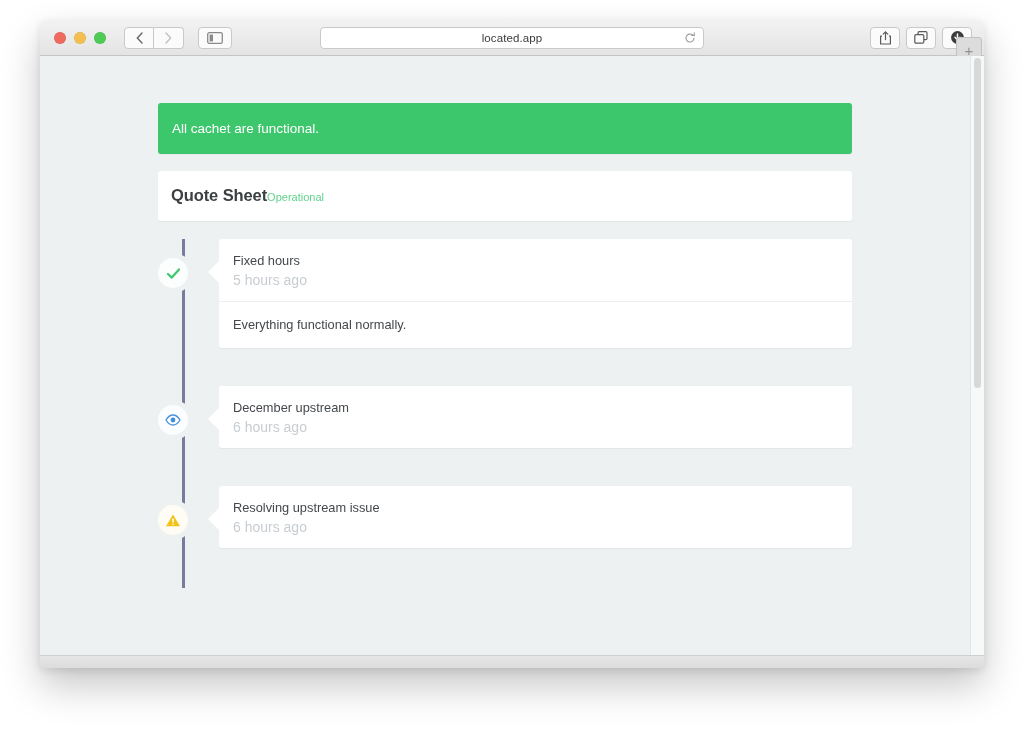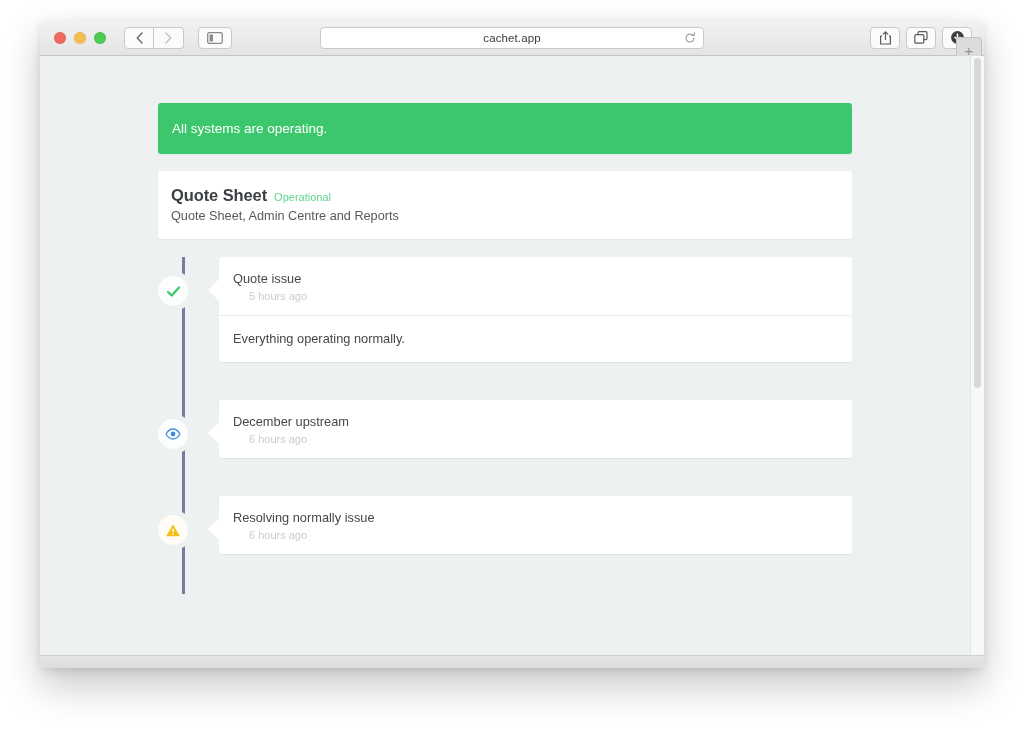--- a/index.html
+++ b/index.html
@@ -162,21 +162,21 @@
   }
 
   
   .component-card {
     margin-top: 17px;
     background: #ffffff;
     border-radius: 3px;
     padding: 15px 13px 16px 13px;
     box-shadow: 0 1px 1px rgba(0,0,0,0.05);
   }
-  .component-title-row { display: flex; align-items: baseline; gap: 7px; }
+  .component-title-row { display: flex; align-items: baseline; }
   .component-name {
     font-size: 16.5px;
     font-weight: bold;
     color: #3c4043;
     letter-spacing: -0.1px;
   }
   .component-status {
     font-size: 11px;
     color: #5fd38d;
   }
@@ -242,21 +242,21 @@
     left: -11px;
     top: 22px;
     width: 0; height: 0;
     border-top: 11px solid transparent;
     border-bottom: 11px solid transparent;
     border-right: 11px solid #ffffff;
   }
 
   .tl-head { padding: 14px 14px 13px 14px; }
   .tl-title { font-size: 12.8px; color: #44484c; }
-  .tl-time  { font-size: 11px; color: #c8cdd1; margin-top: 4px; margin-left: 16px; }
+  .tl-time  { font-size: 14px; color: #c8cdd1; margin-top: 4px; }
 
   .tl-body {
     border-top: 1px solid #eceff0;
     padding: 15px 14px 16px 14px;
     font-size: 12.8px;
     color: #44484c;
   }
 
   
   .window-footer {
@@ -293,21 +293,21 @@
     </div>
 
     <div class="tb-btn sidebar-btn">
       <svg width="16" height="12" viewBox="0 0 16 12">
         <rect x="0.7" y="0.7" width="14.6" height="10.6" rx="1.6" fill="none" stroke="currentColor" stroke-width="1.3"></rect>
         <rect x="2.6" y="2.6" width="3.4" height="6.8" rx="0.6" fill="currentColor"></rect>
       </svg>
     </div>
 
     <div class="urlbar">
-      <span class="urlbar-text">cachet.app</span>
+      <span class="urlbar-text">located.app</span>
       <span class="reload-icon">
         <svg width="12" height="12" viewBox="0 0 12 12">
           <path d="M10 6 A4 4 0 1 1 8.6 3" fill="none" stroke="currentColor" stroke-width="1.1" stroke-linecap="round"></path>
           <path d="M10.3 0.9 L10.3 3.4 L7.9 3.4" fill="none" stroke="currentColor" stroke-width="1.1" stroke-linecap="round" stroke-linejoin="round"></path>
         </svg>
       </span>
     </div>
 
     <div class="right-group">
       <div class="tb-btn">
@@ -333,47 +333,46 @@
     </div>
 
     <div class="newtab-btn">+</div>
   </div>
 
   <div class="viewport">
     <div class="page">
       <div class="container">
 
         <div class="status-banner">
-          <span>All systems are operating.</span>
+          <span>All cachet are functional.</span>
         </div>
 
         <div class="component-card">
           <div class="component-title-row">
             <span class="component-name">Quote Sheet</span>
             <span class="component-status">Operational</span>
           </div>
-          <div class="component-desc">Quote Sheet, Admin Centre and Reports</div>
         </div>
 
 
         <div class="timeline">
           <div class="timeline-line"></div>
 
           <div class="tl-entry">
             <div class="tl-marker ok">
               <svg width="15" height="15" viewBox="0 0 15 15">
                 <path d="M2 8 L5.8 11.6 L13 3.4" fill="none" stroke="#3dc76d" stroke-width="2.2" stroke-linecap="round" stroke-linejoin="round"></path>
               </svg>
             </div>
             <div class="tl-card">
               <div class="tl-head">
-                <div class="tl-title">Quote issue</div>
+                <div class="tl-title">Fixed hours</div>
                 <div class="tl-time">5 hours ago</div>
               </div>
-              <div class="tl-body">Everything operating normally.</div>
+              <div class="tl-body">Everything functional normally.</div>
             </div>
           </div>
 
           <div class="tl-entry">
             <div class="tl-marker info">
               <svg width="16" height="12" viewBox="0 0 16 12">
                 <path d="M1 6 C3.4 1.9 6 1 8 1 C10 1 12.6 1.9 15 6 C12.6 10.1 10 11 8 11 C6 11 3.4 10.1 1 6 Z" fill="none" stroke="#4a90d9" stroke-width="1.3"></path>
                 <circle cx="8" cy="6" r="2.4" fill="#3f8fd8"></circle>
               </svg>
             </div>
@@ -388,21 +387,21 @@
           <div class="tl-entry">
             <div class="tl-marker warn">
               <svg width="16" height="15" viewBox="0 0 16 15">
                 <path d="M8 1.4 L15 13.3 H1 Z" fill="#f2c218"></path>
                 <rect x="7.3" y="5.6" width="1.5" height="4" rx="0.7" fill="#ffffff"></rect>
                 <rect x="7.3" y="10.4" width="1.5" height="1.5" rx="0.7" fill="#ffffff"></rect>
               </svg>
             </div>
             <div class="tl-card">
               <div class="tl-head">
-                <div class="tl-title">Resolving normally issue</div>
+                <div class="tl-title">Resolving upstream issue</div>
                 <div class="tl-time">6 hours ago</div>
               </div>
             </div>
           </div>
 
         </div>
       </div>
     </div>
 
     <div class="scrollbar-track">

